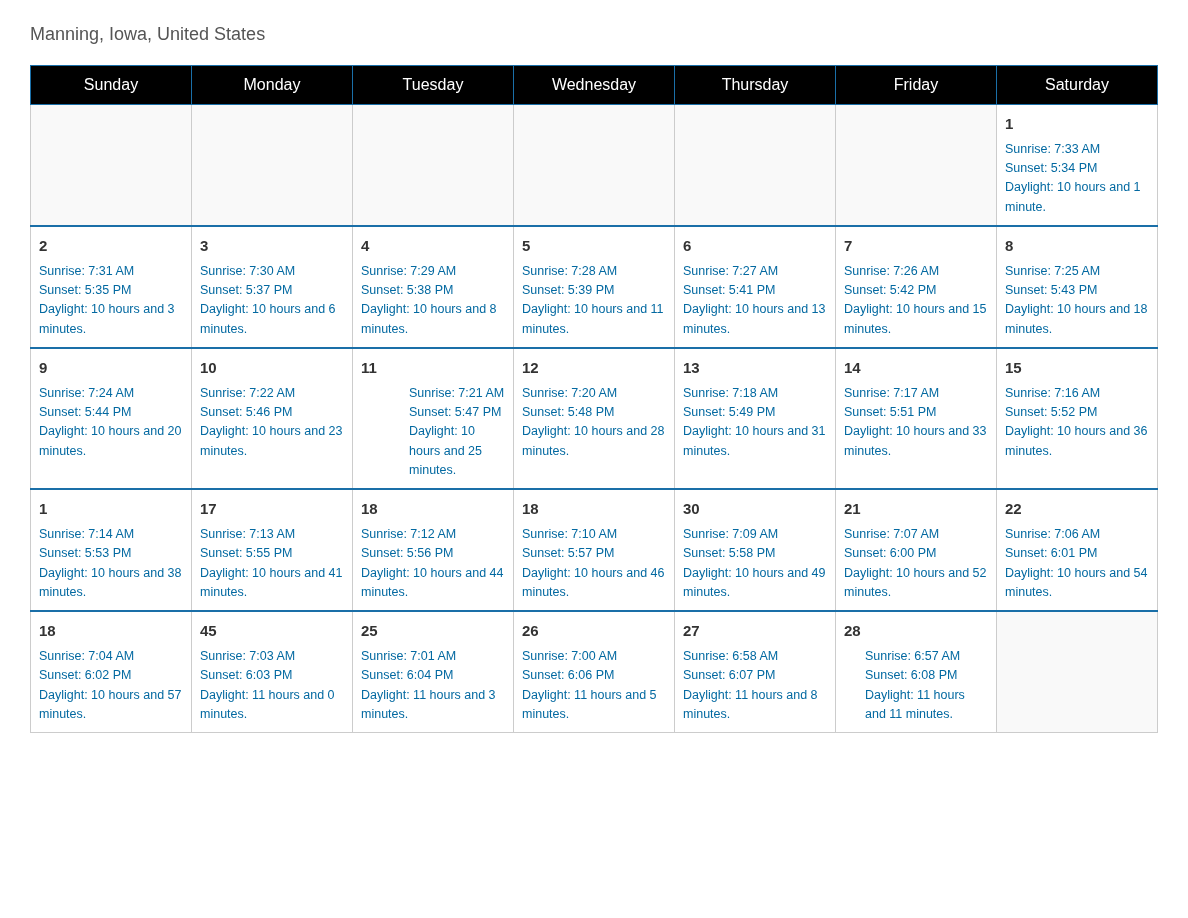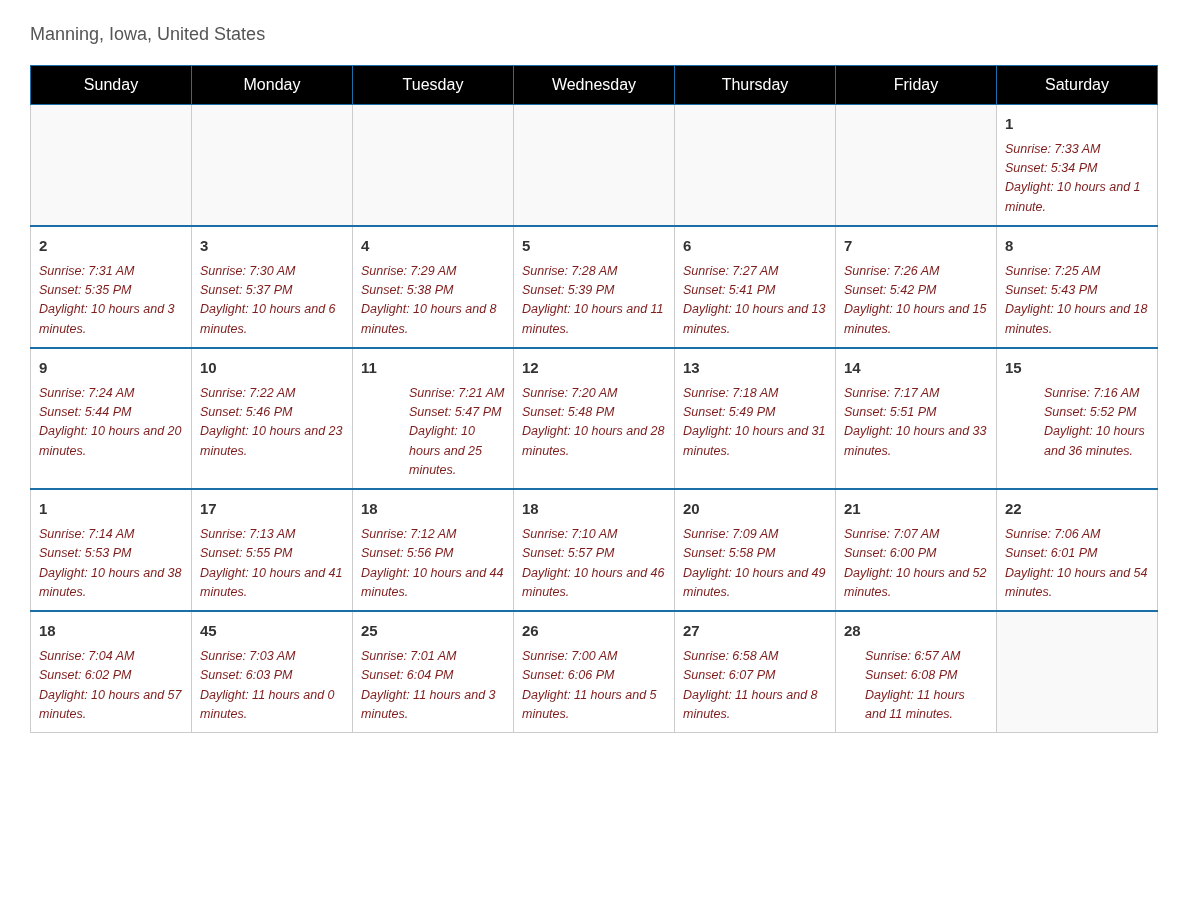--- a/index.html
+++ b/index.html
@@ -82,23 +82,22 @@
       line-height: 1.5;
     }
     .day-number {
       font-size: 15px;
       font-weight: bold;
       display: block;
       margin-bottom: 4px;
     }
     .day-info {
       font-size: 12.5px;
-      color: #7f1d1d;
+      color: #0369a1;
       line-height: 1.55;
-      font-style: italic;
     }
     .empty-cell {
       background: #f9f9f9;
     }
     tr:not(:first-child) td {
       border-top: 2px solid #1a6fa8;
     }
   </style>
 </head>
 <body>
@@ -212,21 +211,21 @@
 Daylight: 10 hours and 31 minutes.</div>
         </td>
         <td>
           <span class="day-number">14</span>
           <div class="day-info" style="white-space: pre-line;">Sunrise: 7:17 AM
 Sunset: 5:51 PM
 Daylight: 10 hours and 33 minutes.</div>
         </td>
         <td>
           <span class="day-number">15</span>
-          <div class="day-info" style="white-space: pre-line; margin-left: 39px;">Sunrise: 7:16 AM
+          <div class="day-info" style="white-space: pre-line;">Sunrise: 7:16 AM
 Sunset: 5:52 PM
 Daylight: 10 hours and 36 minutes.</div>
         </td>
       </tr>
       <tr>
         <td>
           <span class="day-number">1</span>
           <div class="day-info" style="white-space: pre-line;">Sunrise: 7:14 AM
 Sunset: 5:53 PM
 Daylight: 10 hours and 38 minutes.</div>
@@ -243,21 +242,21 @@
 Sunset: 5:56 PM
 Daylight: 10 hours and 44 minutes.</div>
         </td>
         <td>
           <span class="day-number">18</span>
           <div class="day-info" style="white-space: pre-line;">Sunrise: 7:10 AM
 Sunset: 5:57 PM
 Daylight: 10 hours and 46 minutes.</div>
         </td>
         <td>
-          <span class="day-number">20</span>
+          <span class="day-number">30</span>
           <div class="day-info" style="white-space: pre-line;">Sunrise: 7:09 AM
 Sunset: 5:58 PM
 Daylight: 10 hours and 49 minutes.</div>
         </td>
         <td>
           <span class="day-number">21</span>
           <div class="day-info" style="white-space: pre-line;">Sunrise: 7:07 AM
 Sunset: 6:00 PM
 Daylight: 10 hours and 52 minutes.</div>
         </td>

